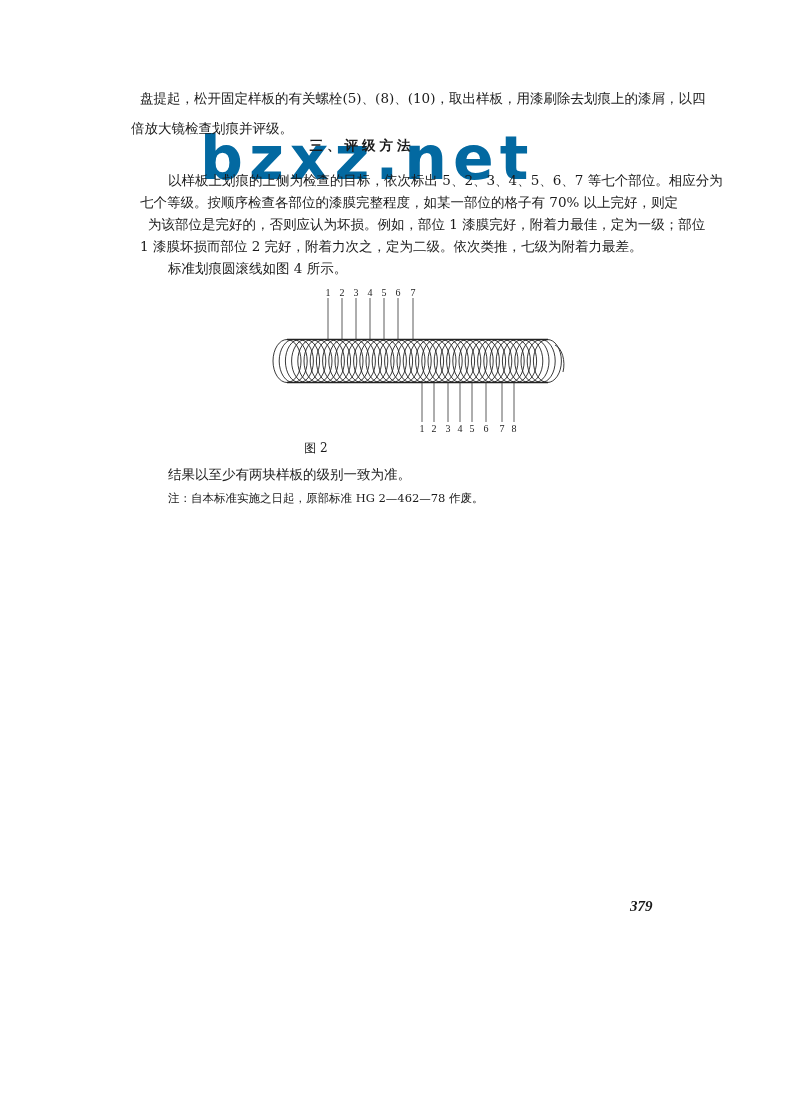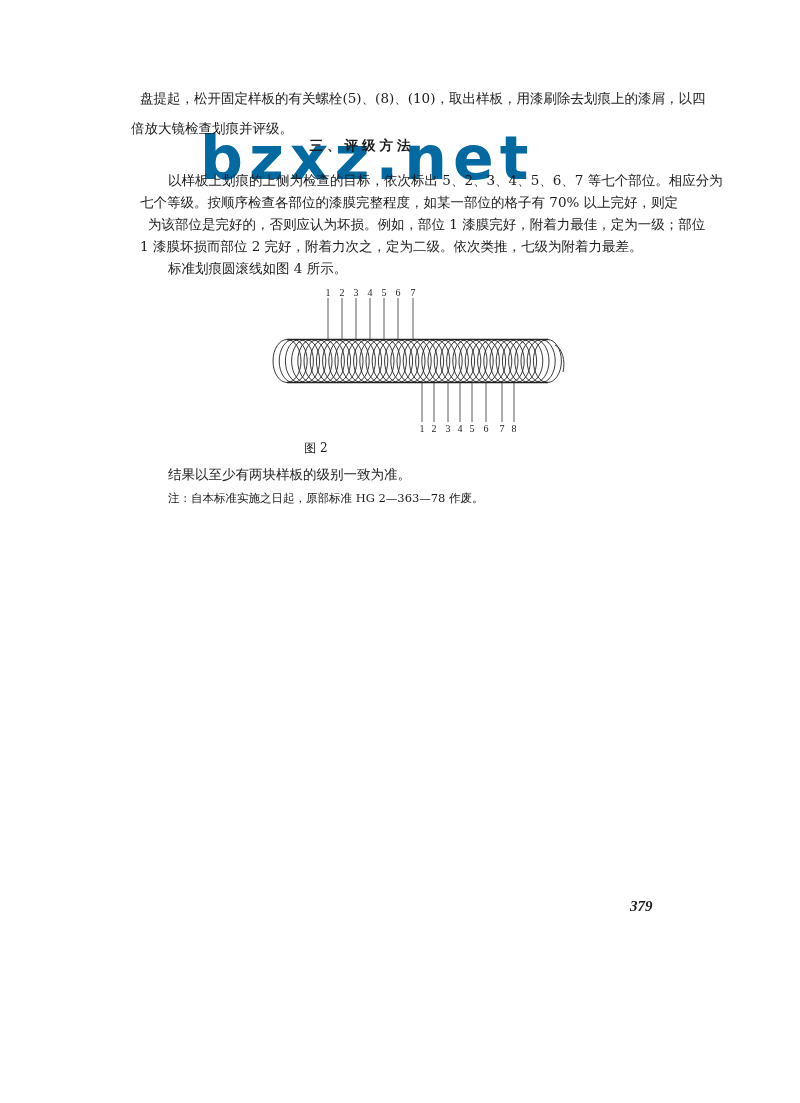--- a/index.html
+++ b/index.html
@@ -120,15 +120,15 @@
       <text x="472" y="432">5</text>
       <text x="486" y="432">6</text>
       <text x="502" y="432">7</text>
       <text x="514" y="432">8</text>
     </g>
 </svg>
 
 <div class="fig-label">图 2</div>
 
 <div class="text" style="left:168px; top:462px;">结果以至少有两块样板的级别一致为准。</div>
-<div class="text note" style="left:168px; top:486px;">注：自本标准实施之日起，原部标准 HG 2—363—78 作废。</div>
+<div class="text note" style="left:168px; top:486px;">注：自本标准实施之日起，原部标准 HG 2—462—78 作废。</div>
 
 <div class="pagenum">379</div>
 
 </body></html>

